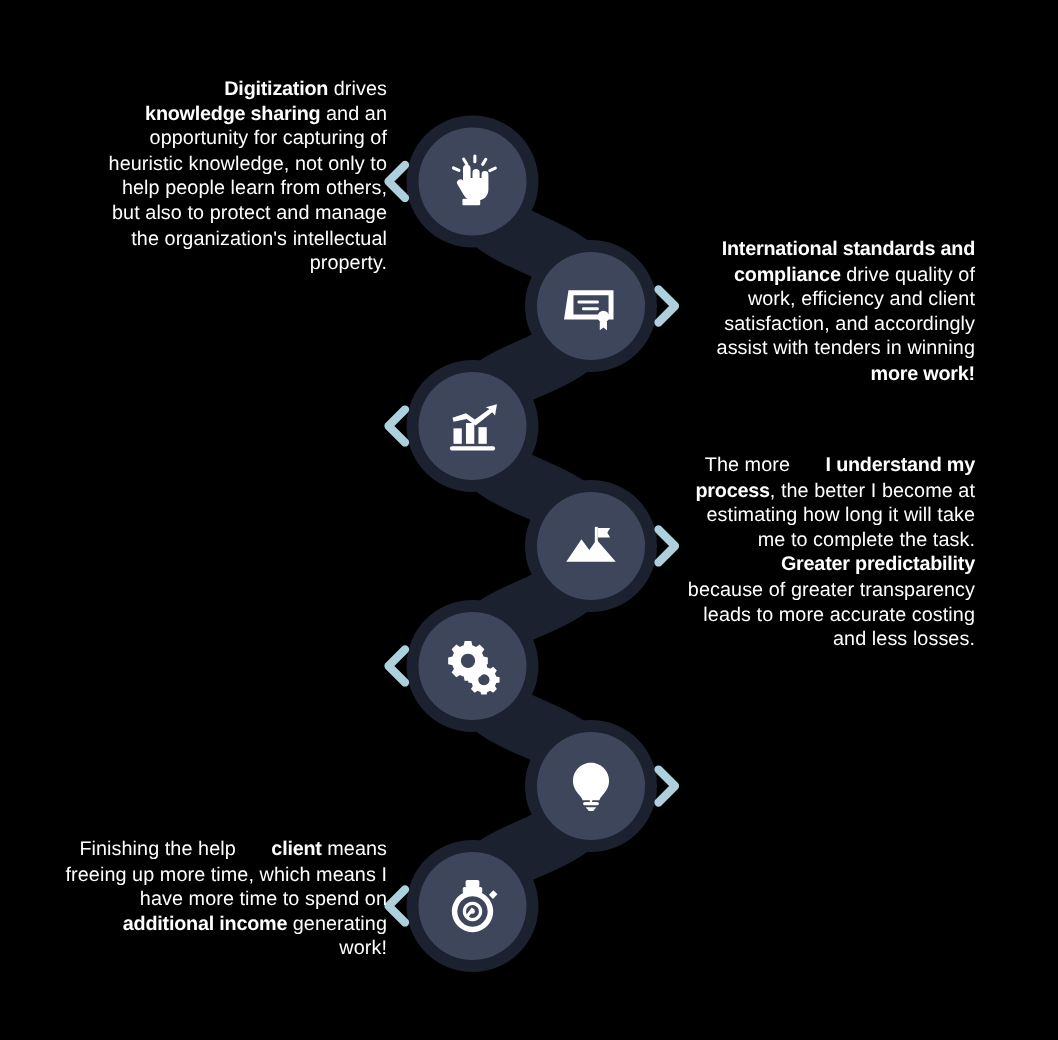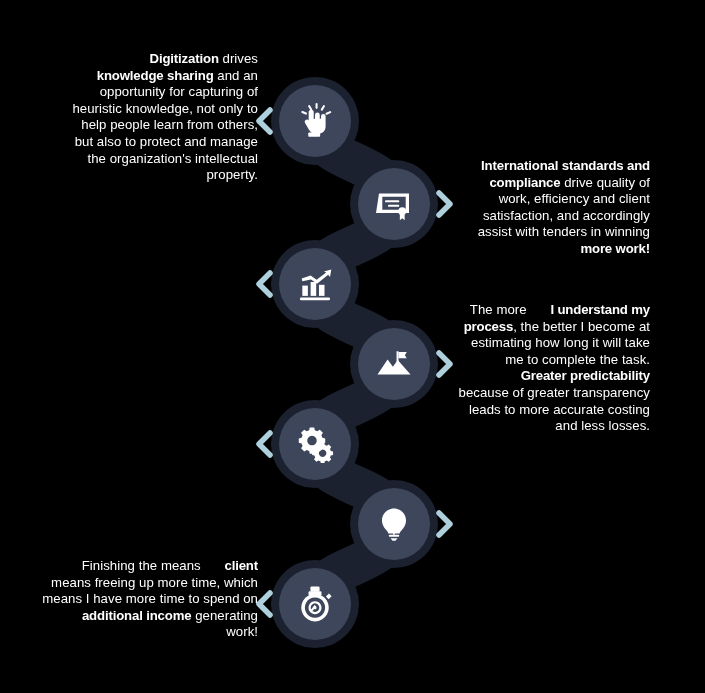--- a/index.html
+++ b/index.html
@@ -238,15 +238,15 @@
         <path d="M25.6 27.2 L20 33.8 L18.2 32.2 L23.4 25.2 z"></path>
         <circle cx="24" cy="28.6" r="2"></circle>
       </svg>
     </span>
   </div>
   <div class="chevron" style="left:253px; top:589px">
     <svg viewBox="0 0 22 30">
         <path d="M17 4 L6 15 L17 26"></path>
       </svg>
   </div>
-  <div class="copy left" style="top:558px; width:216px"><span>Finishing the means </span><b>client</b><span> means freeing up more time, which means I have more time to spend on </span><b>additional income</b><span> generating work!</span></div>
+  <div class="copy left" style="top:558px; width:216px"><span>Finishing the help </span><b>client</b><span> means freeing up more time, which means I have more time to spend on </span><b>additional income</b><span> generating work!</span></div>
 
 </div>
 
 </body></html>

